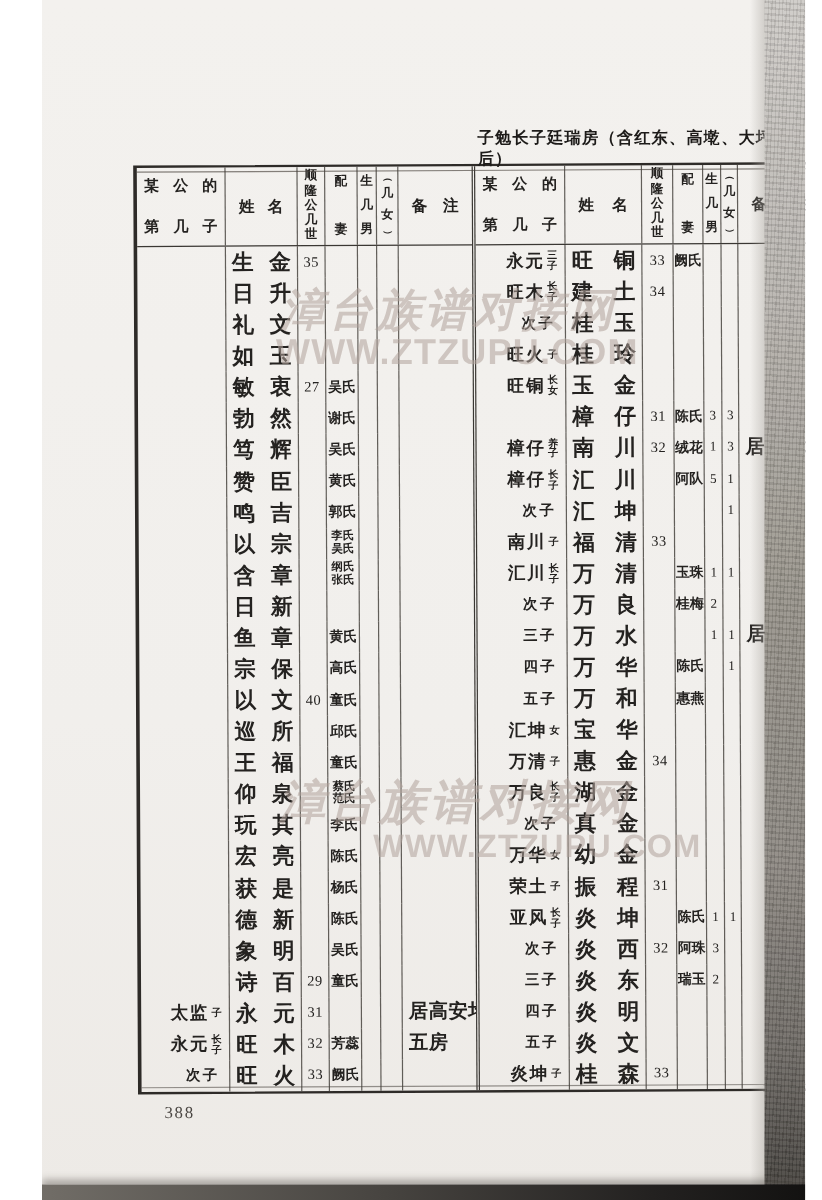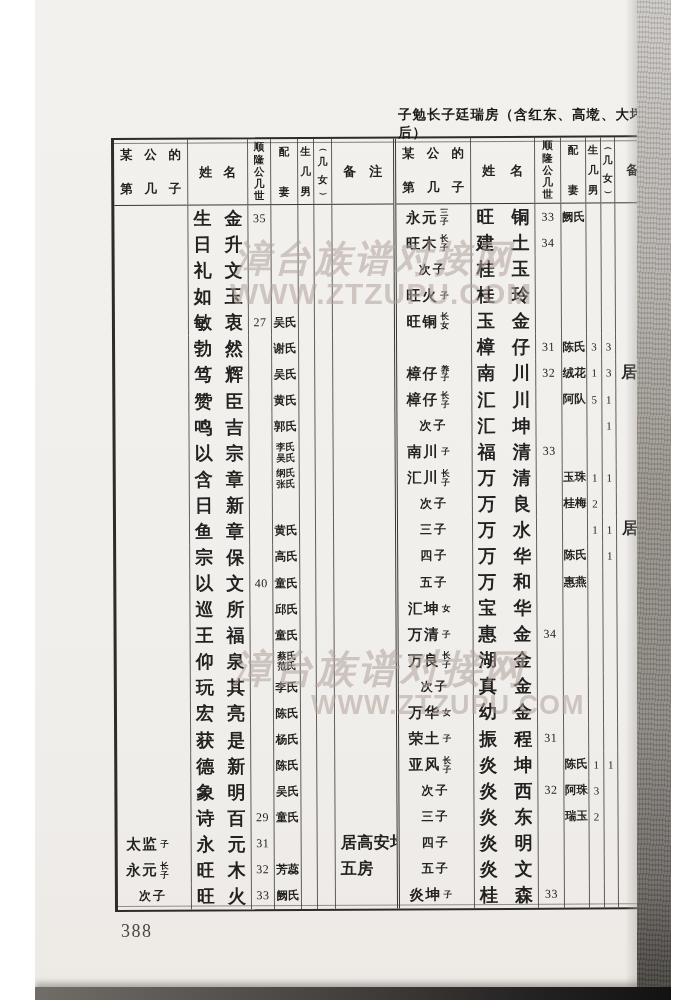--- a/index.html
+++ b/index.html
@@ -25,22 +25,22 @@
   .scan-band-bottom{
     position:absolute; left:0; bottom:0; height:13px; width:100%; z-index:6;
     background:linear-gradient(to right,#716d67 0%,#474440 45%,#232120 80%,#131211 100%);
     box-shadow:0 -4px 6px rgba(90,86,80,.45);
   }
   .title{
     position:absolute; left:363px; top:106px; z-index:2;
     font-size:13.5px; font-weight:bold; letter-spacing:1px; color:#1d1b19;
   }
   .page-number{
-    position:absolute; left:86px; top:921px; z-index:2;
-    font-size:18px; letter-spacing:1.5px; color:#4a4642;
+    position:absolute; left:102px; top:921px; z-index:2;
+    font-size:14px; letter-spacing:1.5px; color:#4a4642;
   }
   
   .genealogy-table{
     position:absolute; left:78px; top:138px; width:570px; height:770px; z-index:1;
     border:2px solid #2e2b28; border-left-width:3px;
     display:flex; background:transparent;
     transform:rotate(-0.3deg); transform-origin:left center;
   }
   .genealogy-table::before{ 
     content:""; position:absolute; left:0; right:0; top:3px; border-top:1px solid rgba(70,64,58,.65);
@@ -66,21 +66,21 @@
   .half-right .c7{width:69px}
   
   .hf{flex-direction:column; justify-content:space-between; padding:7px 6px; align-items:stretch;}
   .hline{display:flex; justify-content:space-between; font-size:12.5px; font-weight:600;}
   .hn{justify-content:space-between; padding:0 11px; font-size:13px; font-weight:600;}
   .hv{flex-direction:column; justify-content:space-around; font-size:10.5px; font-weight:600; line-height:1.08; padding:2px 0;}
   .hw{justify-content:space-between; padding:7px 0;}
   .hd span{font-size:10px;}
   .hd .pr{transform:rotate(90deg); font-size:8px; line-height:.7;}
   
-  .fcell{justify-content:flex-end; padding-right:22px;}
+  .fcell{justify-content:flex-end; padding-right:6px;}
   .fmain{font-size:14.5px; letter-spacing:1.5px; font-weight:600; white-space:nowrap;}
   .fsuf{display:flex; flex-direction:column; justify-content:center; margin-left:2px;}
   .fch{font-size:8.5px; line-height:1.05; font-weight:600;}
   .fsolo{font-size:12px; letter-spacing:2px; font-weight:600; padding-right:2px; white-space:nowrap;}
   .ncell{justify-content:space-between; padding:0 5px; font-size:18px; font-weight:600;}
   .gcell{font-size:12px; letter-spacing:.5px;}
   .wcell{font-size:11.5px; font-weight:600; white-space:nowrap;}
   .wcell.two{flex-direction:column; justify-content:center; line-height:1.1;}
   .wline{font-size:9.5px; font-weight:600; white-space:nowrap;}
   .dcell{font-size:11px;}

